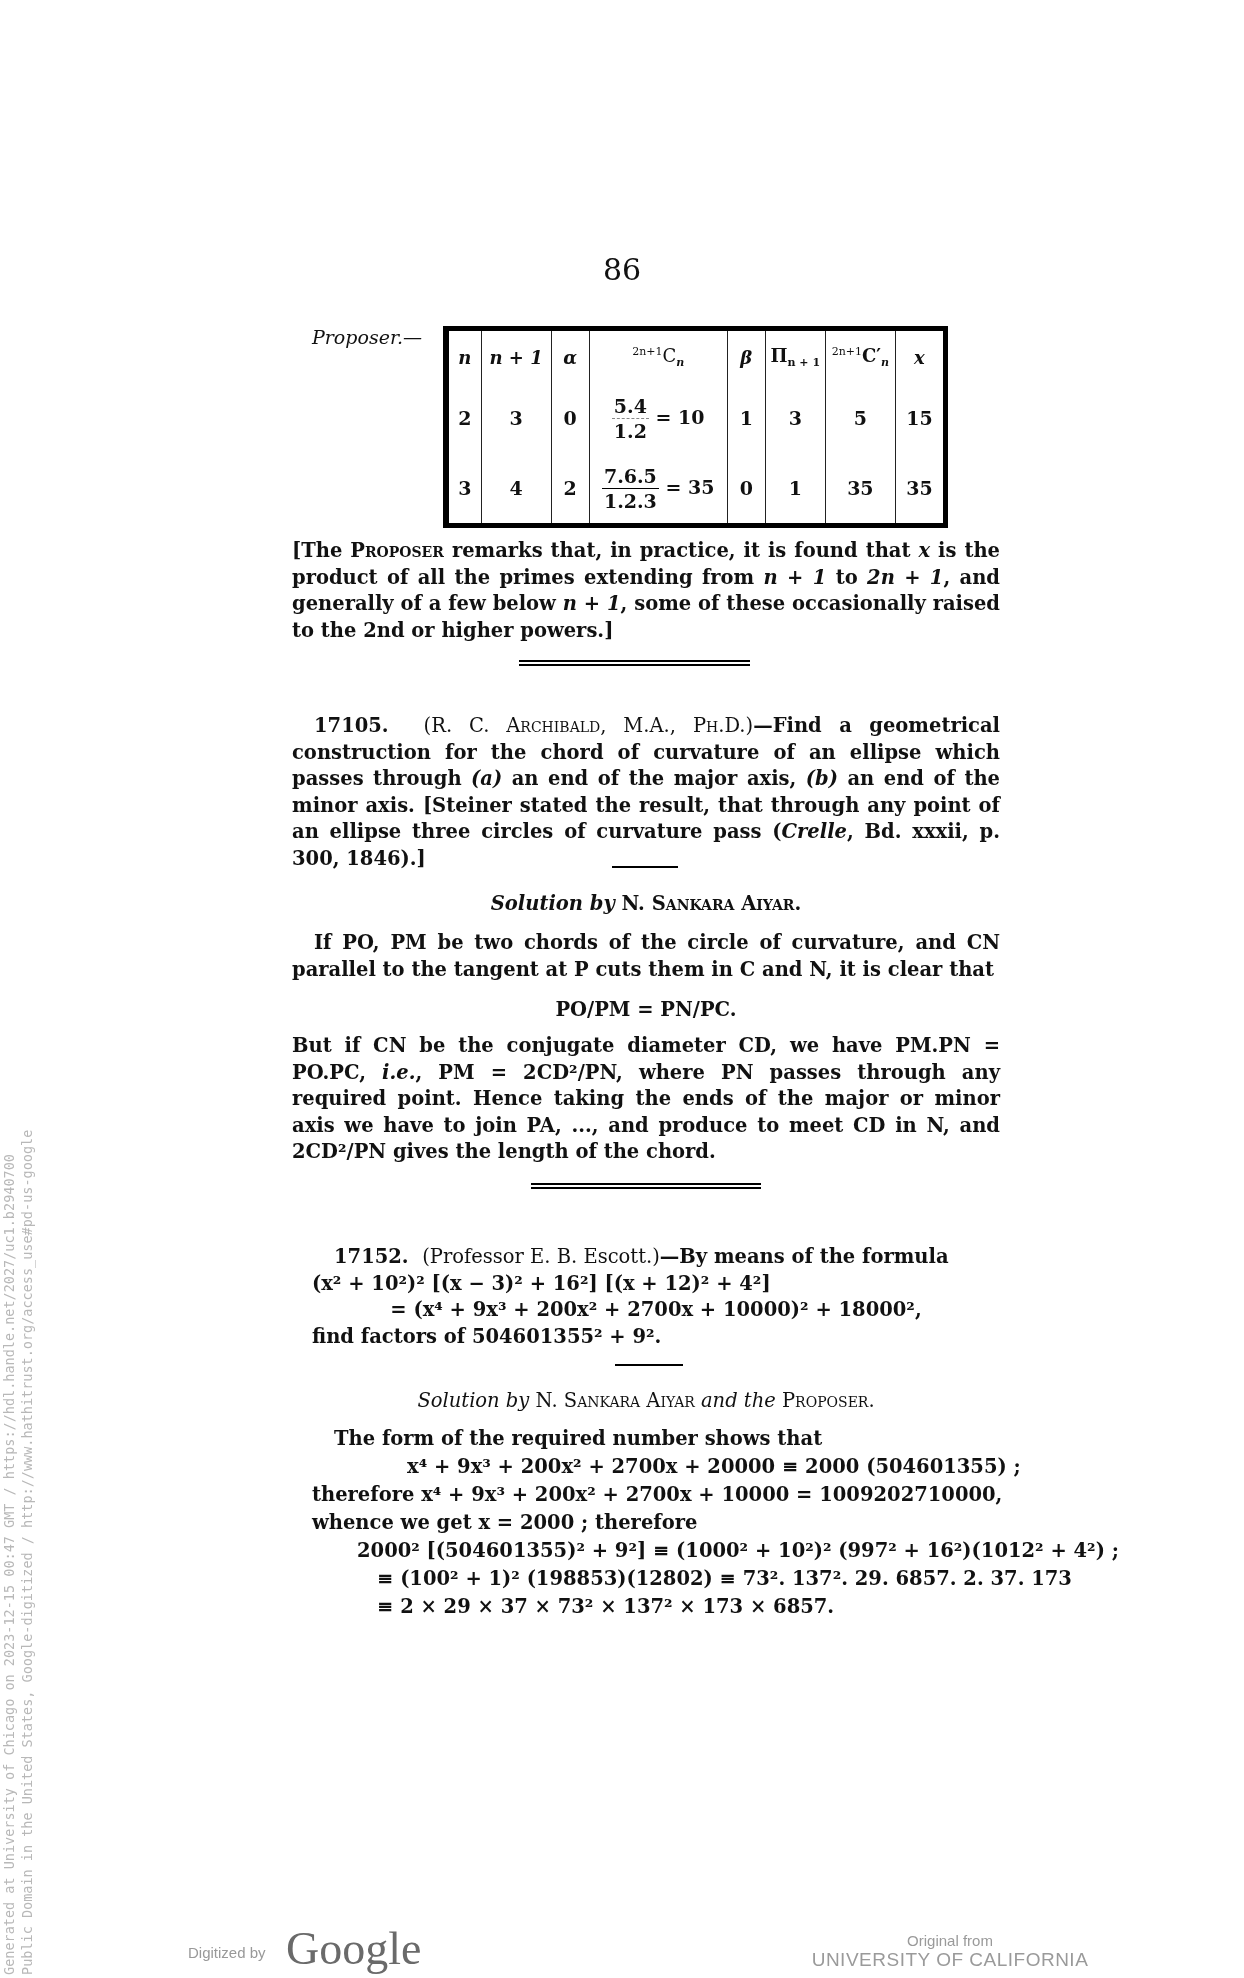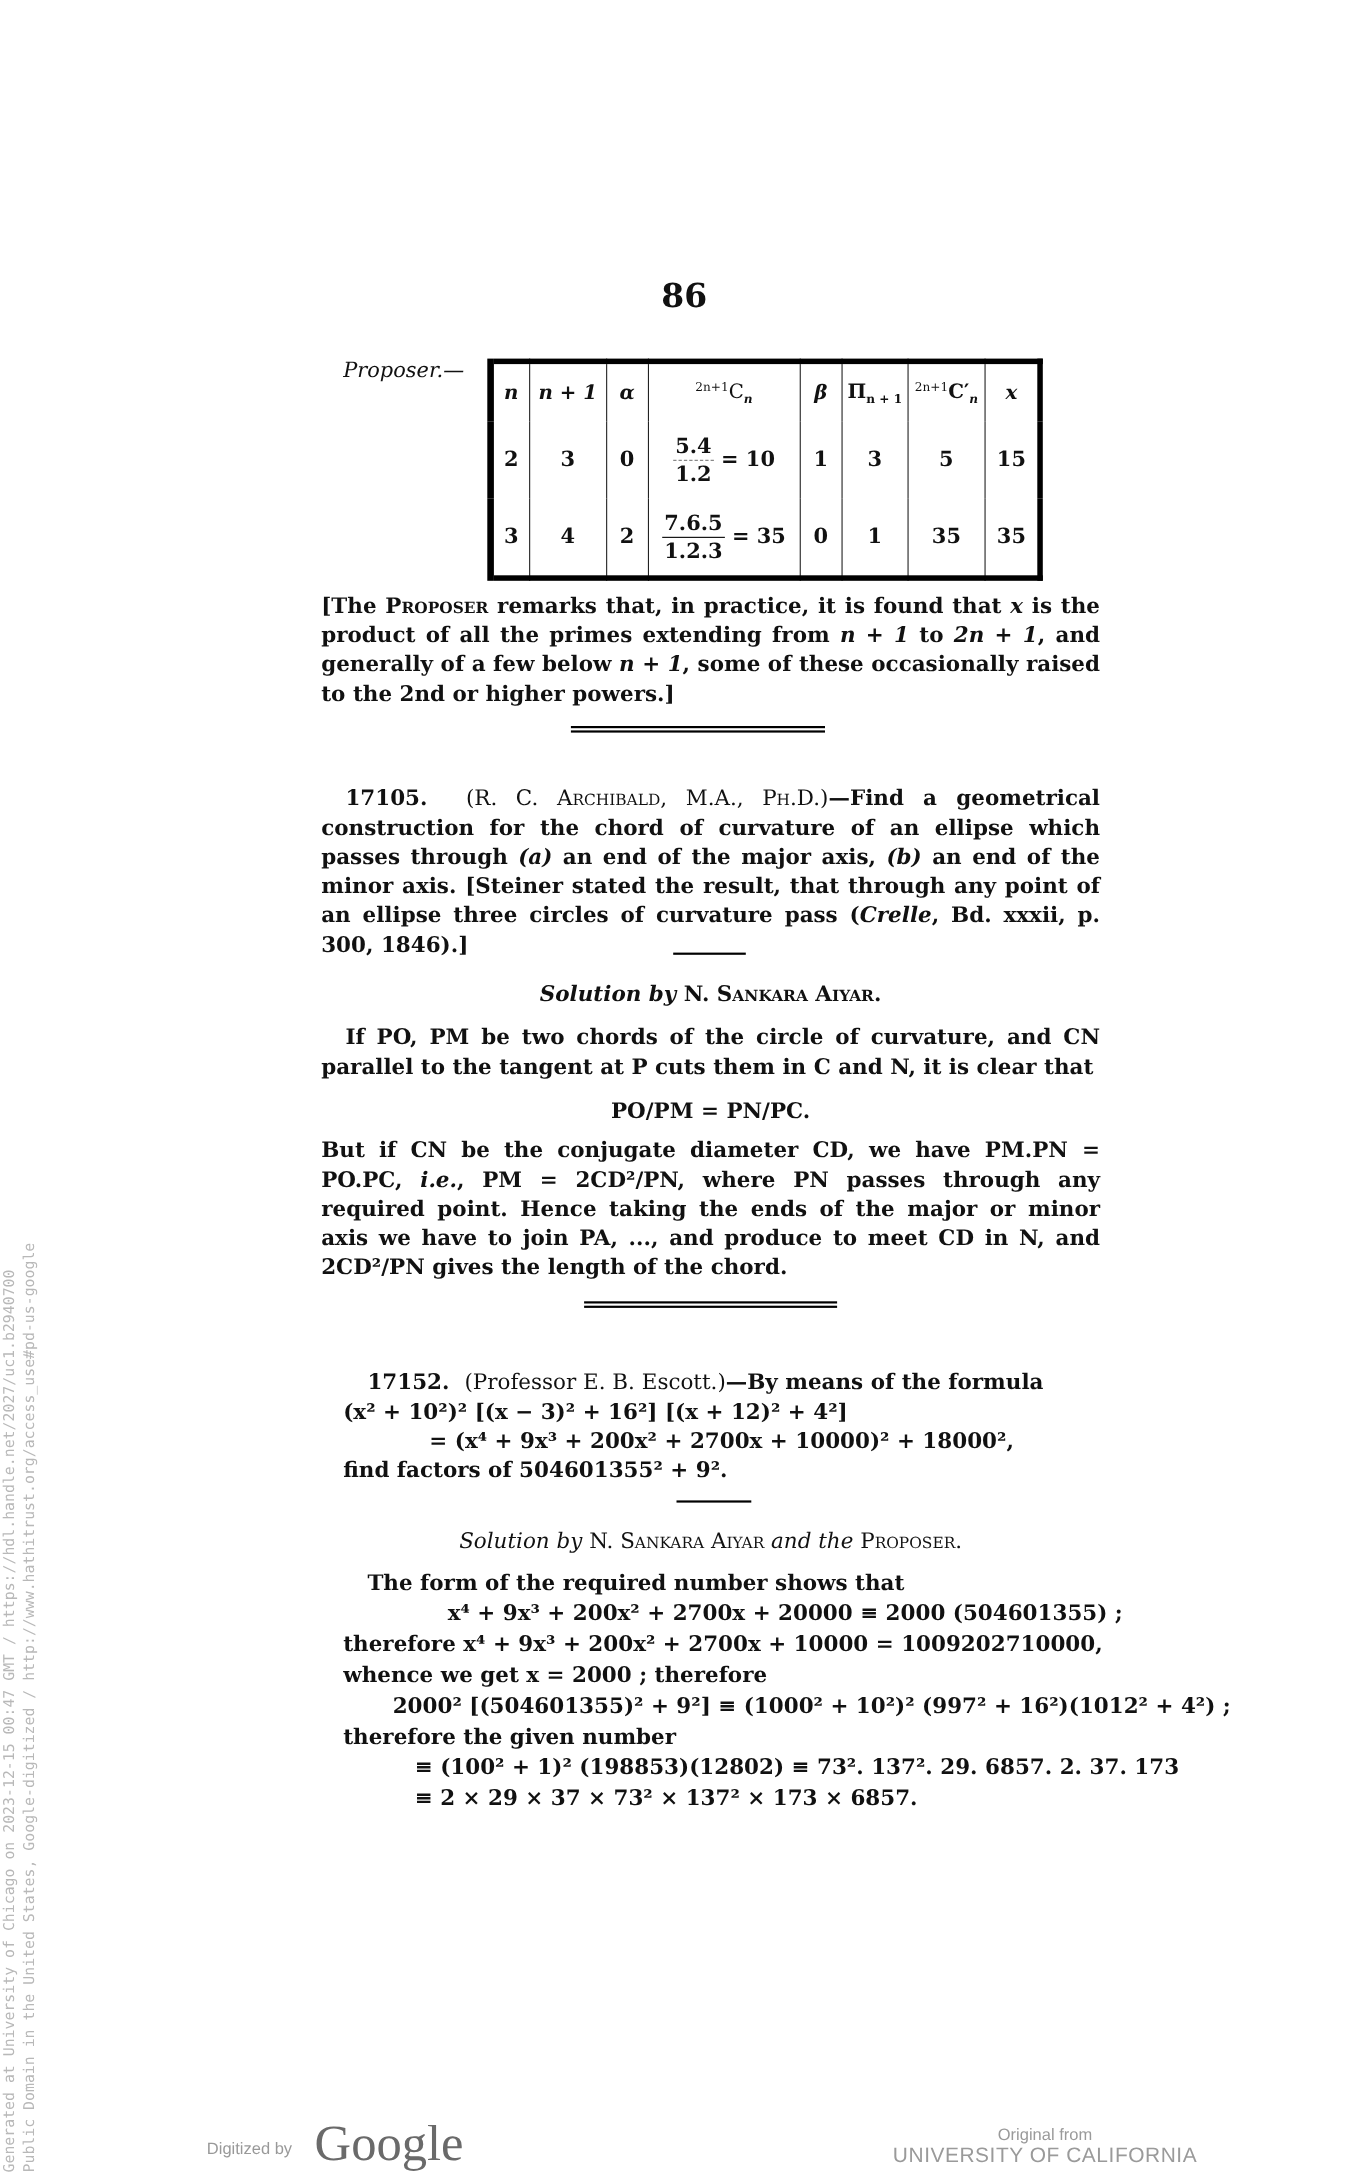--- a/index.html
+++ b/index.html
@@ -1,19 +1,19 @@
 <!DOCTYPE html>
 <html><head>
   <meta charset="utf-8">
   <style>
     html, body { margin: 0; padding: 0; background: #ffffff; }
     body { width: 1244px; height: 1978px; position: relative; overflow: hidden;
            font-family: "DejaVu Serif", "Liberation Serif", serif; color: #111; }
     .abs { position: absolute; }
-    .page-number { left: 0; width: 1244px; top: 252px; text-align: center; font-size: 30px; font-weight: bold; }
+    .page-number { left: 0; width: 1244px; top: 252px; text-align: center; font-size: 30px; }
     .examples-label { left: 312px; top: 326px; font-style: italic; font-size: 19px; }
 
     table.ex { position: absolute; left: 443px; top: 326px; width: 505px; height: 197px;
                border-collapse: collapse; border-top: 5px solid #000; border-bottom: 5px solid #000;
                border-left: 6px solid #000; border-right: 5px solid #000; font-size: 19px; font-weight: bold; }
     table.ex td, table.ex th { border-left: 1px solid #222; text-align: center; padding: 0; font-weight: bold; }
     table.ex th { height: 52px; font-size: 18px; }
     table.ex td { height: 70px; }
     .it { font-style: italic; }
     .sup { font-size: 11px; vertical-align: 7px; font-weight: normal; }
@@ -126,21 +126,20 @@
 <div class="rule-single" style="left:615px; width:68px; top:1364px;"></div>
 
 <div class="para center" style="top:1388px; font-weight:normal;"><span class="it">Solution by</span> <span class="sc">N. Sankara Aiyar</span> <span class="it">and the</span> <span class="sc">Proposer.</span></div>
 
 <div class="para" style="top:1425px; text-align:left; line-height:28px;">
   <span class="eqline" style="padding-left:22px">The form of the required number shows that</span>
   <span class="eqline" style="padding-left:95px">x⁴ + 9x³ + 200x² + 2700x + 20000 ≡ 2000 (504601355) ;</span>
   <span class="eqline">therefore x⁴ + 9x³ + 200x² + 2700x + 10000 = 1009202710000,</span>
   <span class="eqline">whence we get  x = 2000 ;  therefore</span>
   <span class="eqline" style="padding-left:45px">2000² [(504601355)² + 9²] ≡ (1000² + 10²)² (997² + 16²)(1012² + 4²) ;</span>
-  <span class="eqline">therefore the given number</span>
   <span class="eqline" style="padding-left:65px">≡ (100² + 1)² (198853)(12802) ≡ 73². 137². 29. 6857. 2. 37. 173</span>
   <span class="eqline" style="padding-left:65px">≡ 2 × 29 × 37 × 73² × 137² × 173 × 6857.</span>
 </div>
 
 <div class="watermark">
   <div>Generated at University of Chicago on 2023-12-15 00:47 GMT  /  https://hdl.handle.net/2027/uc1.b2940700</div>
   <div>Public Domain in the United States, Google-digitized  /  http://www.hathitrust.org/access_use#pd-us-google</div>
 </div>
 
 <div class="footer-left">

